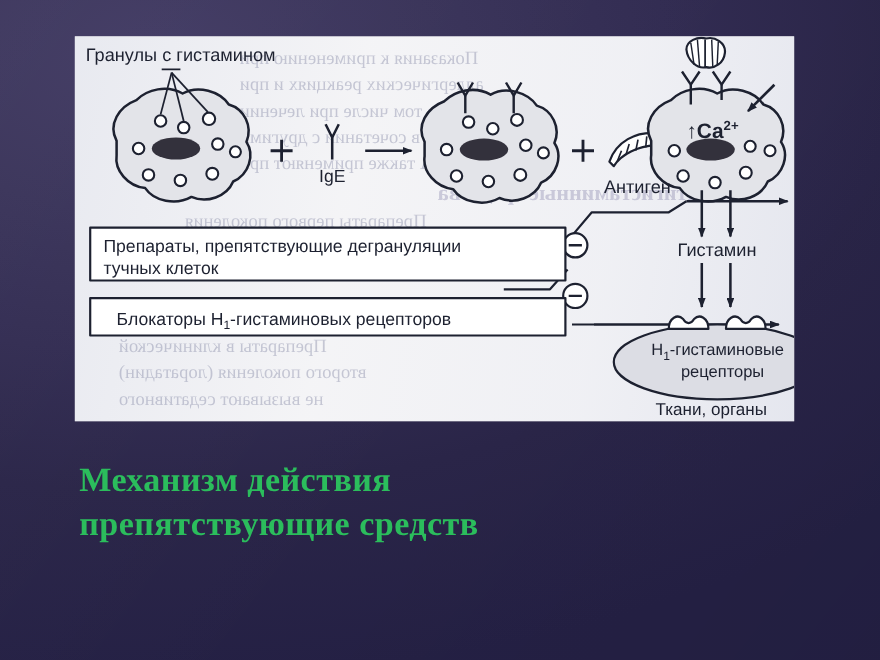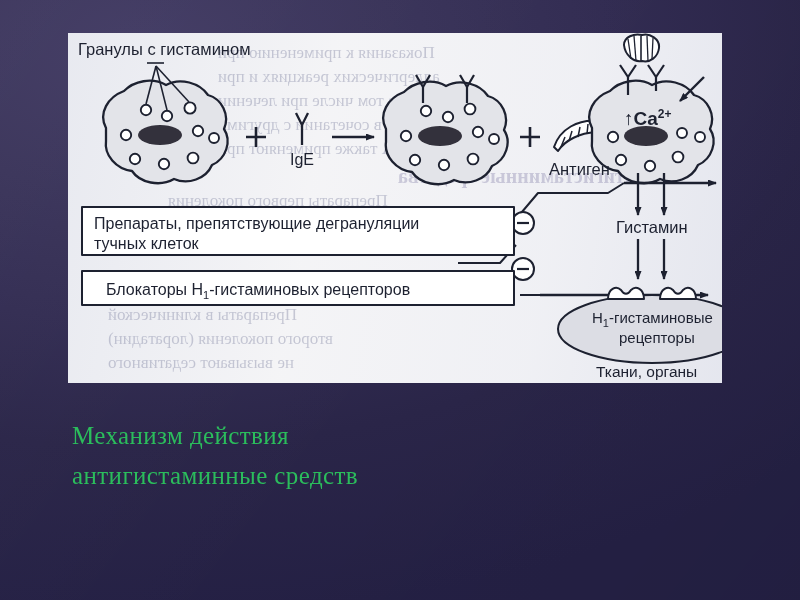--- a/index.html
+++ b/index.html
@@ -99,22 +99,22 @@
   
   #title-block {
     position: absolute;
     left: 72px;
     top: 416px;
     width: 700px;
     z-index: 5;
   }
   .title-line {
     font-family: "Liberation Serif", serif;
-    font-weight: normal;
-    font-size: 25px;
+    font-weight: bold;
+    font-size: 31px;
     line-height: 40px;
     color: #2bbd5c;
     letter-spacing: 0.4px;
     white-space: nowrap;
   }
 </style>
 </head>
 <body>
 
 <div id="slide">
@@ -332,16 +332,16 @@
 
         <text x="38" y="262" font-size="16">
           <tspan>Блокаторы H</tspan><tspan dy="4" font-size="11">1</tspan><tspan dy="-4">-гистаминовых рецепторов</tspan>
         </text>
       </g>
     </svg>
   </div>
 
   <div id="title-block">
     <div class="title-line">Механизм действия</div>
-    <div class="title-line">антигистаминные средств</div>
+    <div class="title-line">препятствующие средств</div>
   </div>
 
 </div>
 
 </body></html>

